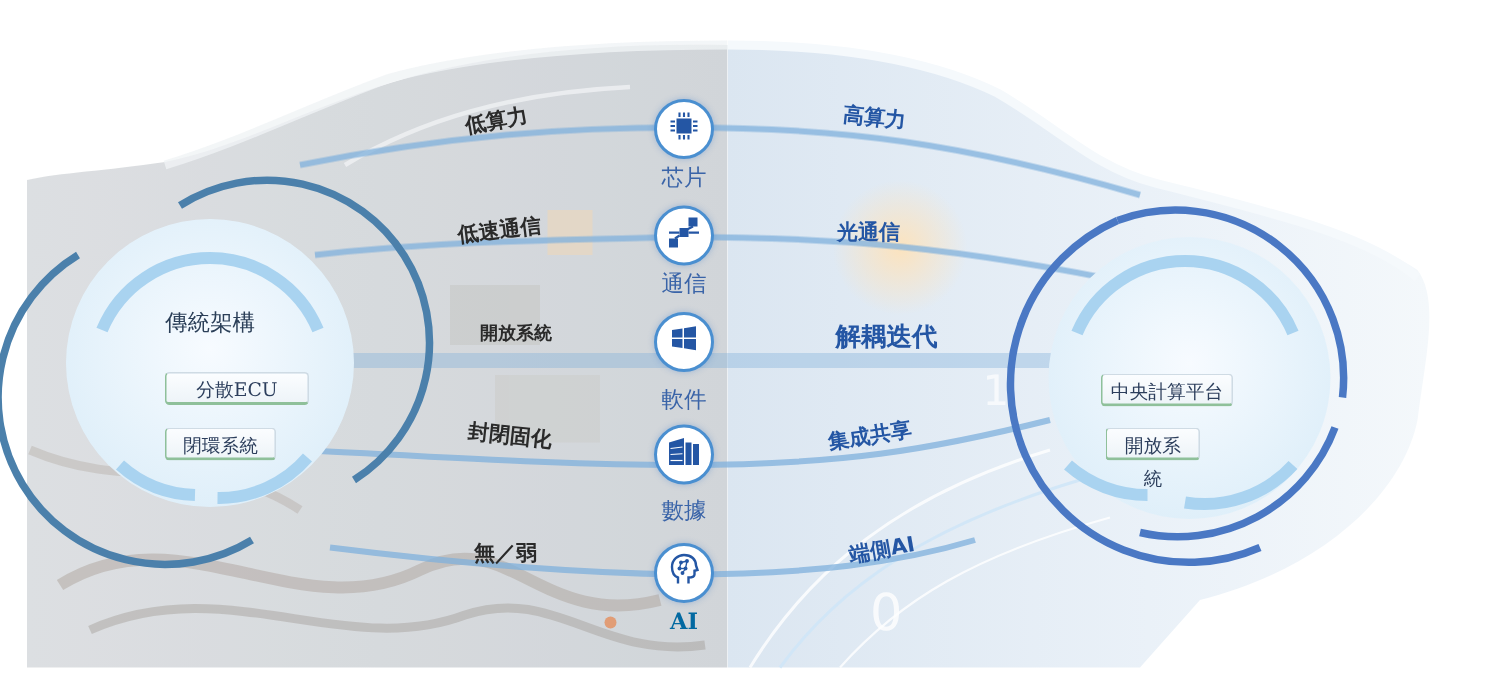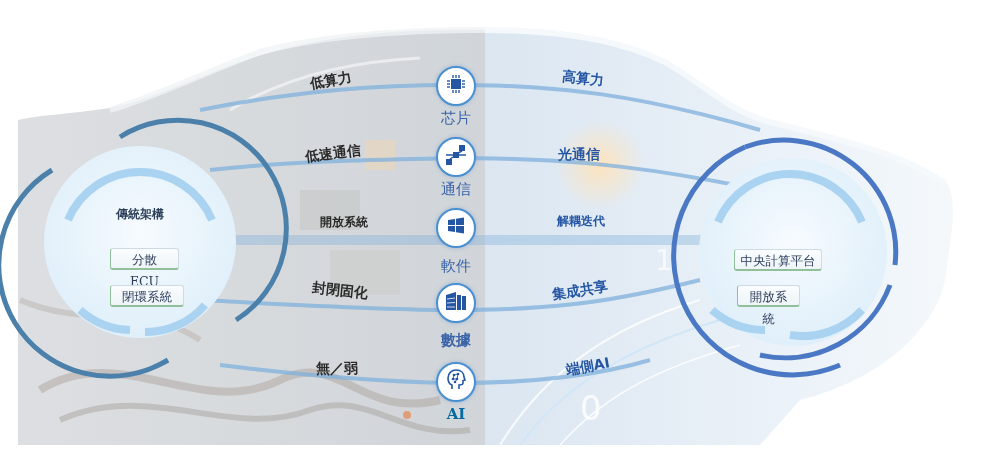--- a/index.html
+++ b/index.html
@@ -11,21 +11,21 @@
          transform-origin:center; }
   .lbl.left { color:#2a2a2a; }
   .lbl.right { color:#2456a4; }
   .node { position:absolute; width:40px; height:40px; border-radius:50%;
           background:#fff; border:2px solid #4a8fd0; box-sizing:border-box;
           display:flex; align-items:center; justify-content:center;
           box-shadow:0 0 4px rgba(60,120,200,.35); }
   .node-label { position:absolute; width:60px; text-align:center; font-size:15px;
           color:#3a64a8; font-family:"DejaVu Serif", serif; }
   .node-label.bold { font-weight:bold; color:#0369a1; }
-  .hub-title { position:absolute; font-size:12px; font-weight:bold; text-align:center; }
+  .hub-title { position:absolute; font-size:15px; font-weight:normal; text-align:center; }
   .pill { position:absolute; height:22px; padding:0 8px; background:linear-gradient(#fbfdff,#eef4f8);
           border:1px solid #cfdbe4; border-bottom:2px solid #8fc09a; border-left:1px solid #8fc09a;
           border-radius:3px; font-size:12.5px; color:#2c3e5c; line-height:22px; text-align:center;
           font-family:"DejaVu Serif", serif; box-sizing:border-box; }
 </style>
 </head>
 <body>
 
 <div class="stage">
 
@@ -103,35 +103,35 @@
       <path d="M745,147 A112,112 0 0 1 895,265" fill="none" stroke="#4a78c4" stroke-width="5"></path>
       <path d="M890,285 A112,112 0 0 1 760,355" fill="none" stroke="#4a78c4" stroke-width="5"></path>
       <circle cx="793" cy="252" r="94" fill="url(#hubFill)"></circle>
       <path d="M718,222 A78,78 0 0 1 862,222" fill="none" stroke="#a9d3f0" stroke-width="8"></path>
       <path d="M712,310 A80,80 0 0 0 765,330" fill="none" stroke="#a9d3f0" stroke-width="8"></path>
       <path d="M790,335 A80,80 0 0 0 862,310" fill="none" stroke="#a9d3f0" stroke-width="8"></path>
     </g>
   </svg>
 
   <div class="hub-title" style="left:100px;top:206px;width:80px;color:#2b3f58;">傳統架構</div>
-  <div class="pill" style="left:110px;top:248px;width:69px;">分散ECU</div>
+  <div class="pill" style="left:110px;top:248px;width:96px;">分散ECU</div>
   <div class="pill" style="left:110px;top:285px;width:74px;">閉環系統</div>
 
   <div class="pill" style="left:734px;top:249px;width:88px;padding:0 2px;">中央計算平台</div>
   <div class="pill" style="left:737px;top:285px;width:63px;">開放系統</div>
 
   <div class="lbl left" style="left:310px;top:72px;transform:rotate(-10deg);">低算力</div>
   <div class="lbl left" style="left:305px;top:145px;transform:rotate(-7deg);">低速通信</div>
   <div class="lbl left" style="left:320px;top:214px;font-size:12px;">開放系統</div>
   <div class="lbl left" style="left:312px;top:282px;transform:rotate(6deg);">封閉固化</div>
   <div class="lbl left" style="left:316px;top:360px;">無／弱</div>
 
   <div class="lbl right" style="left:562px;top:70px;transform:rotate(6deg);">高算力</div>
   <div class="lbl right" style="left:558px;top:146px;">光通信</div>
-  <div class="lbl right" style="left:557px;top:213px;font-size:12px;text-align:right;">解耦迭代</div>
+  <div class="lbl right" style="left:557px;top:213px;font-size:17px;text-align:right;">解耦迭代</div>
   <div class="lbl right" style="left:552px;top:282px;transform:rotate(-9deg);">集成共享</div>
   <div class="lbl right" style="left:566px;top:358px;transform:rotate(-10deg);">端側AI</div>
 
   <div class="node" style="left:436px;top:66px;">
     <span>
       <svg width="22" height="22" viewBox="0 0 22 22">
         <rect x="6" y="6" width="10" height="10" fill="#2456a4"></rect>
         <g stroke="#2456a4" stroke-width="1.4">
           <line x1="8" y1="2" x2="8" y2="5"></line>
             <line x1="11" y1="2" x2="11" y2="5"></line>
@@ -187,21 +187,21 @@
         <rect x="13" y="5" width="4" height="15" fill="#2456a4"></rect>
         <rect x="18" y="6" width="4" height="14" fill="#2456a4"></rect>
         <g stroke="#ffffff" stroke-width="0.8">
           <line x1="3" y1="9" x2="11" y2="8"></line>
             <line x1="3" y1="13" x2="11" y2="12.5"></line>
             <line x1="3" y1="17" x2="11" y2="17"></line>
         </g>
       </svg>
     </span>
   </div>
-  <div class="node-label" style="left:426px;top:331px;font-weight:bold;">數據</div>
+  <div class="node-label" style="left:426px;top:331px;">數據</div>
 
   <div class="node" style="left:436px;top:362px;">
     <span>
       <svg width="24" height="24" viewBox="0 0 24 24">
         <path d="M8,21 L8,17 C5,16 4,13 4,10 C4,5 8,2 12,2 C17,2 20,5 20,9 L21,12 L19,12.5 L19,15 C19,17 17,17 15,17 L15,21" fill="none" stroke="#2456a4" stroke-width="1.6"></path>
         <g fill="#2456a4">
           <circle cx="10" cy="7" r="1.3"></circle>
             <circle cx="14" cy="6" r="1.3"></circle>
             <circle cx="9" cy="11" r="1.3"></circle>
             <circle cx="13" cy="11" r="1.3"></circle>

